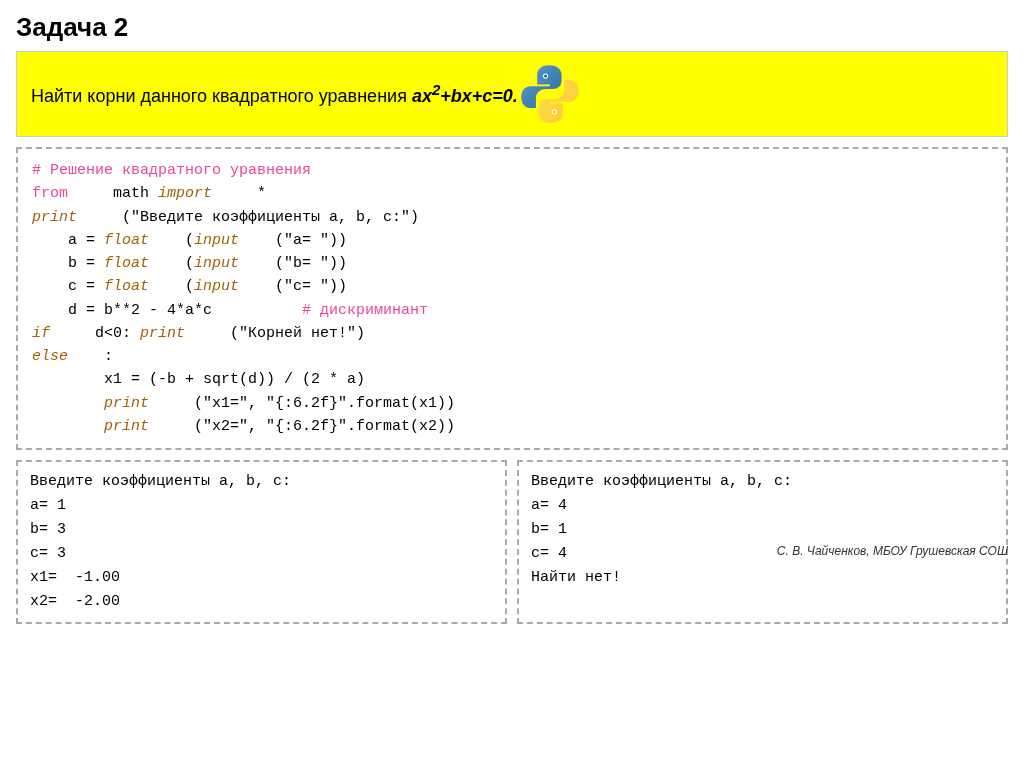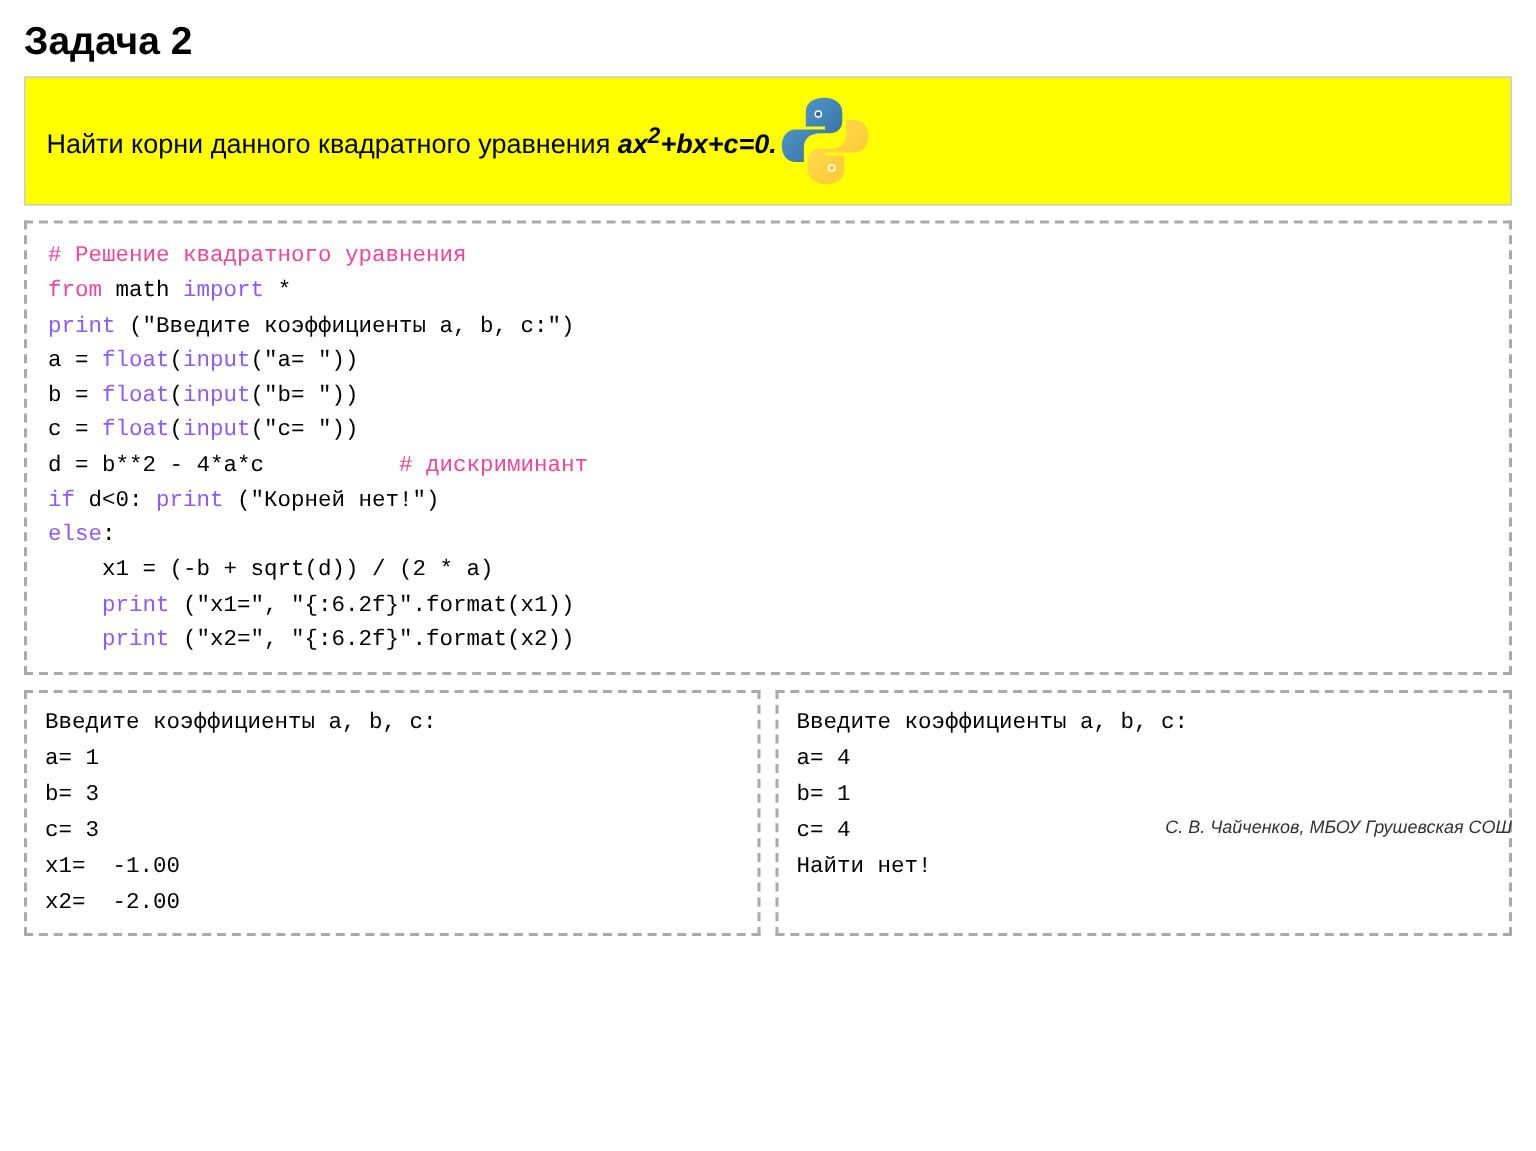--- a/index.html
+++ b/index.html
@@ -66,22 +66,22 @@
       background: #fff;
       color: #000;
     }
 
     .code-line {
       display: block;
       white-space: pre;
     }
 
     .c-green { color: #ec4899; }
-    .c-blue { color: #8b5cf6; }
-    .c-black { color: #000000; }
+    .c-blue { color: #a16207; font-style: italic; }
+    .c-black { color: #000000; margin-left: 36px; }
 
     
     .output-row {
       display: flex;
       gap: 10px;
     }
 
     .output-block {
       border: 2px dashed #aaa;
       padding: 8px 12px;

